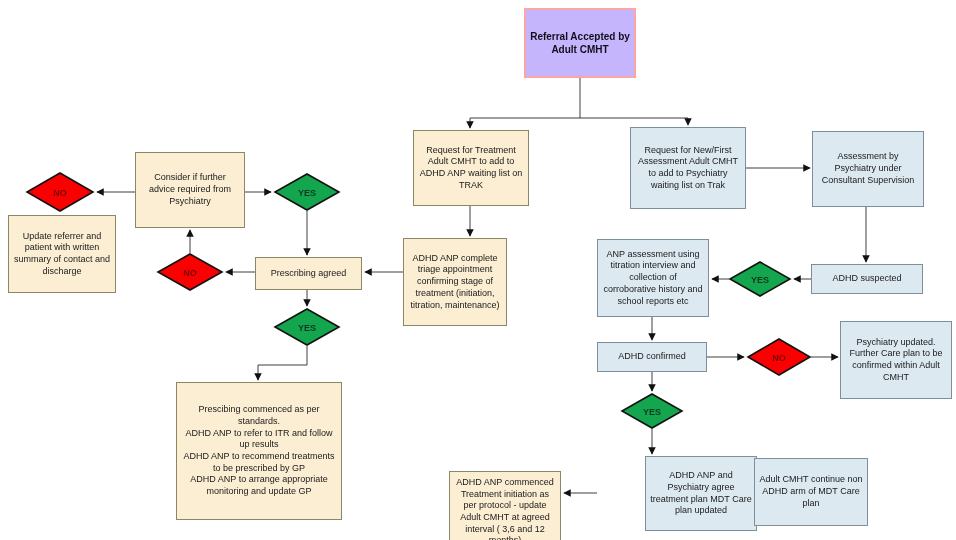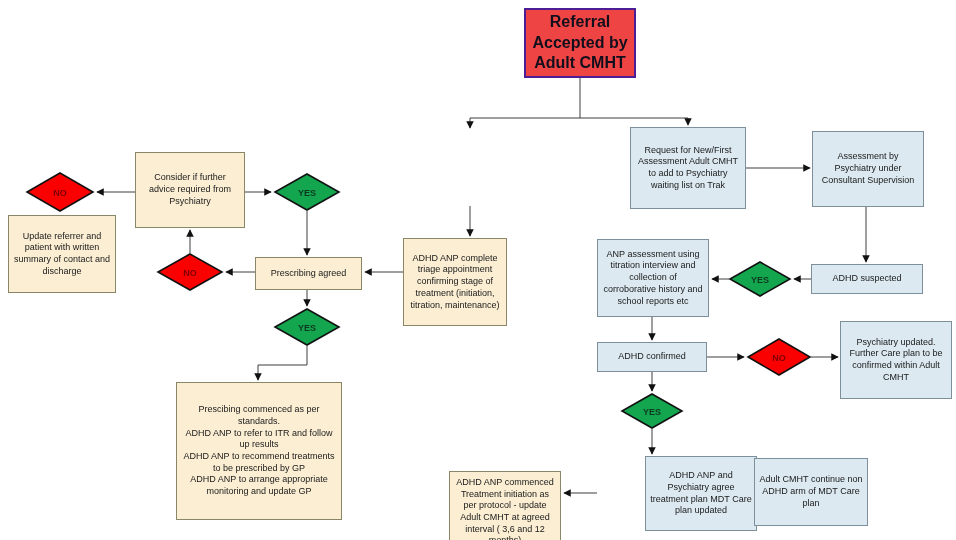--- a/index.html
+++ b/index.html
@@ -8,21 +8,21 @@
     font-family:"Liberation Sans",sans-serif;overflow:hidden;
   }
   #connectors{position:absolute;left:0;top:0;width:956px;height:540px;}
   .node{
     position:absolute;display:flex;align-items:center;justify-content:center;
     text-align:center;font-size:9px;line-height:1.3;color:#1a1a1a;
     padding:2px 4px;box-sizing:border-box;
   }
   .cream{background:#FBEED3;border:1.6px solid #8a8767;}
   .blue{background:#DCE9F1;border:1.6px solid #7d8f9b;}
-  .purple{background:#ef4444;border:2px solid #4c1d95;font-weight:bold;font-size:16px;color:#120f1c;}
+  .purple{background:#c4b5fd;border:2px solid #fca5a5;font-weight:bold;font-size:10px;color:#120f1c;}
   .standards{white-space:pre-line;}
   .diamond{position:absolute;}
   .diamond svg{display:block;overflow:visible;}
   .diamond .poly-yes{fill:#14A64E;stroke:#111111;stroke-width:1.6;}
   .diamond .poly-no{fill:#FB0000;stroke:#111111;stroke-width:1.6;}
   .dlabel{font-size:9px;font-weight:bold;}
   .dlabel.yes{fill:#0c3a20;}
   .dlabel.no{fill:#7e0000;}
   .edge{stroke:#3f3f3f;stroke-width:1;fill:none;}
 </style>
@@ -57,20 +57,21 @@
     <polyline class="edge" marker-end="url(#arrow)" points="707,357 744,357"></polyline>
     <polyline class="edge" marker-end="url(#arrow)" points="811,357 838,357"></polyline>
     <polyline class="edge" marker-end="url(#arrow)" points="652,372 652,391"></polyline>
     <polyline class="edge" marker-end="url(#arrow)" points="652,429 652,454"></polyline>
     <polyline class="edge" marker-end="url(#arrow)" points="597,493 564,493"></polyline>
     <polyline class="edge" marker-end="url(#arrow)" points="709,493 751,493"></polyline>
   </svg>
 
   <div class="node purple" style="left:524px;top:8px;width:112px;height:70px;">Referral Accepted by Adult CMHT</div>
 
+  <div class="node cream" style="left:413px;top:130px;width:116px;height:76px;">Request for Treatment Adult CMHT to add to ADHD ANP waiting list on TRAK</div>
 
   <div class="node blue" style="left:812px;top:131px;width:112px;height:76px;">Assessment by Psychiatry under Consultant Supervision</div>
 
   <div class="node blue" style="left:630px;top:127px;width:116px;height:82px;">Request for New/First Assessment  Adult CMHT to add to Psychiatry waiting list on Trak</div>
 
   <div class="node cream" style="left:403px;top:238px;width:104px;height:88px;">ADHD ANP complete triage appointment confirming stage of treatment (initiation, titration, maintenance)</div>
 
   <div class="node blue" style="left:597px;top:239px;width:112px;height:78px;">ANP assessment using titration interview and collection of corroborative history and school reports etc</div>
 
   <div class="node blue" style="left:811px;top:264px;width:112px;height:30px;">ADHD suspected</div>

